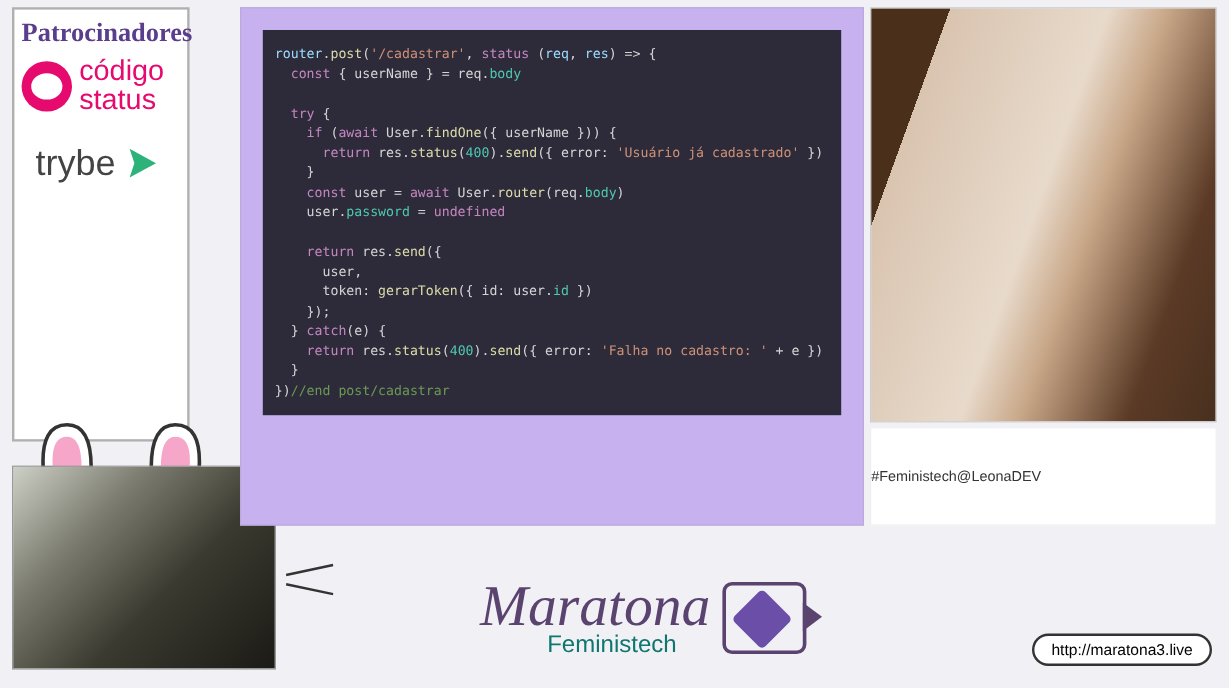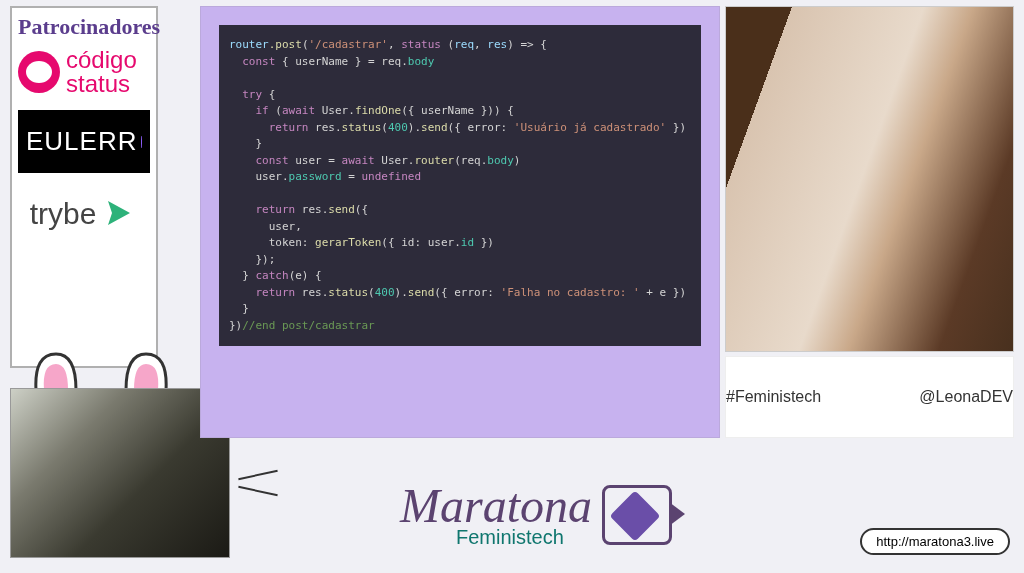--- a/index.html
+++ b/index.html
@@ -164,22 +164,22 @@
     .tags-panel {
       position: absolute;
       left: 725px;
       top: 356px;
       width: 289px;
       height: 82px;
       background: #fff;
       border: 1px solid #eee;
       display: flex;
       align-items: center;
-      justify-content: space-between;
-      font-size: 16px;
+      justify-content: flex-start;
+      font-size: 12px;
       color: #333;
     }
     .event-logo {
       position: absolute;
       left: 400px;
       top: 470px;
       width: 430px;
       height: 90px;
       display: flex;
       align-items: center;
@@ -239,24 +239,20 @@
 
 <div class="sponsors-panel">
   <div class="sponsors-title">Patrocinadores</div>
   <div class="sponsor-codigo">
     <div class="monkey-icon"></div>
     <div>
       <div class="codigo-text">código</div>
       <div class="codigo-text">status</div>
     </div>
   </div>
-  <div class="sponsor-eulerr">
-    <span>EULERR</span>
-      <span class="eulerr-dot"></span>
-  </div>
   <div class="sponsor-trybe">
     <span class="trybe-text">trybe</span>
     <span class="trybe-icon">
       <svg viewBox="0 0 36 36">
           <path d="M6 6 L28 18 L6 30 L10 18 Z" fill="#2db27a"></path>
         </svg>
     </span>
   </div>
 </div>
 

